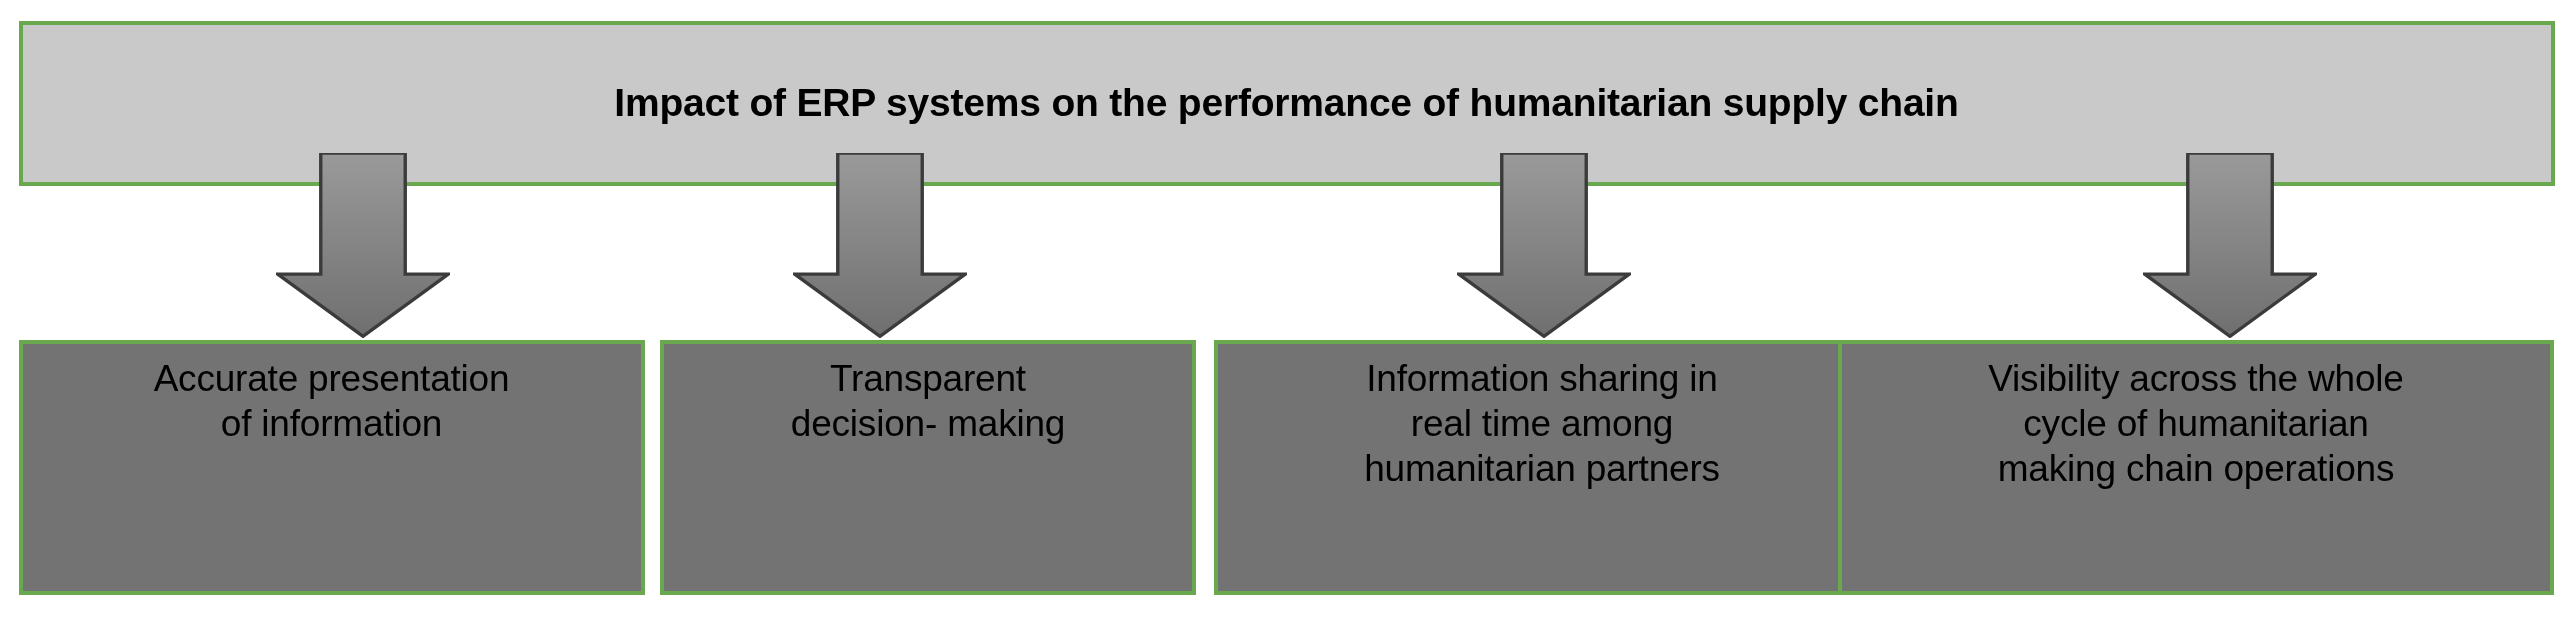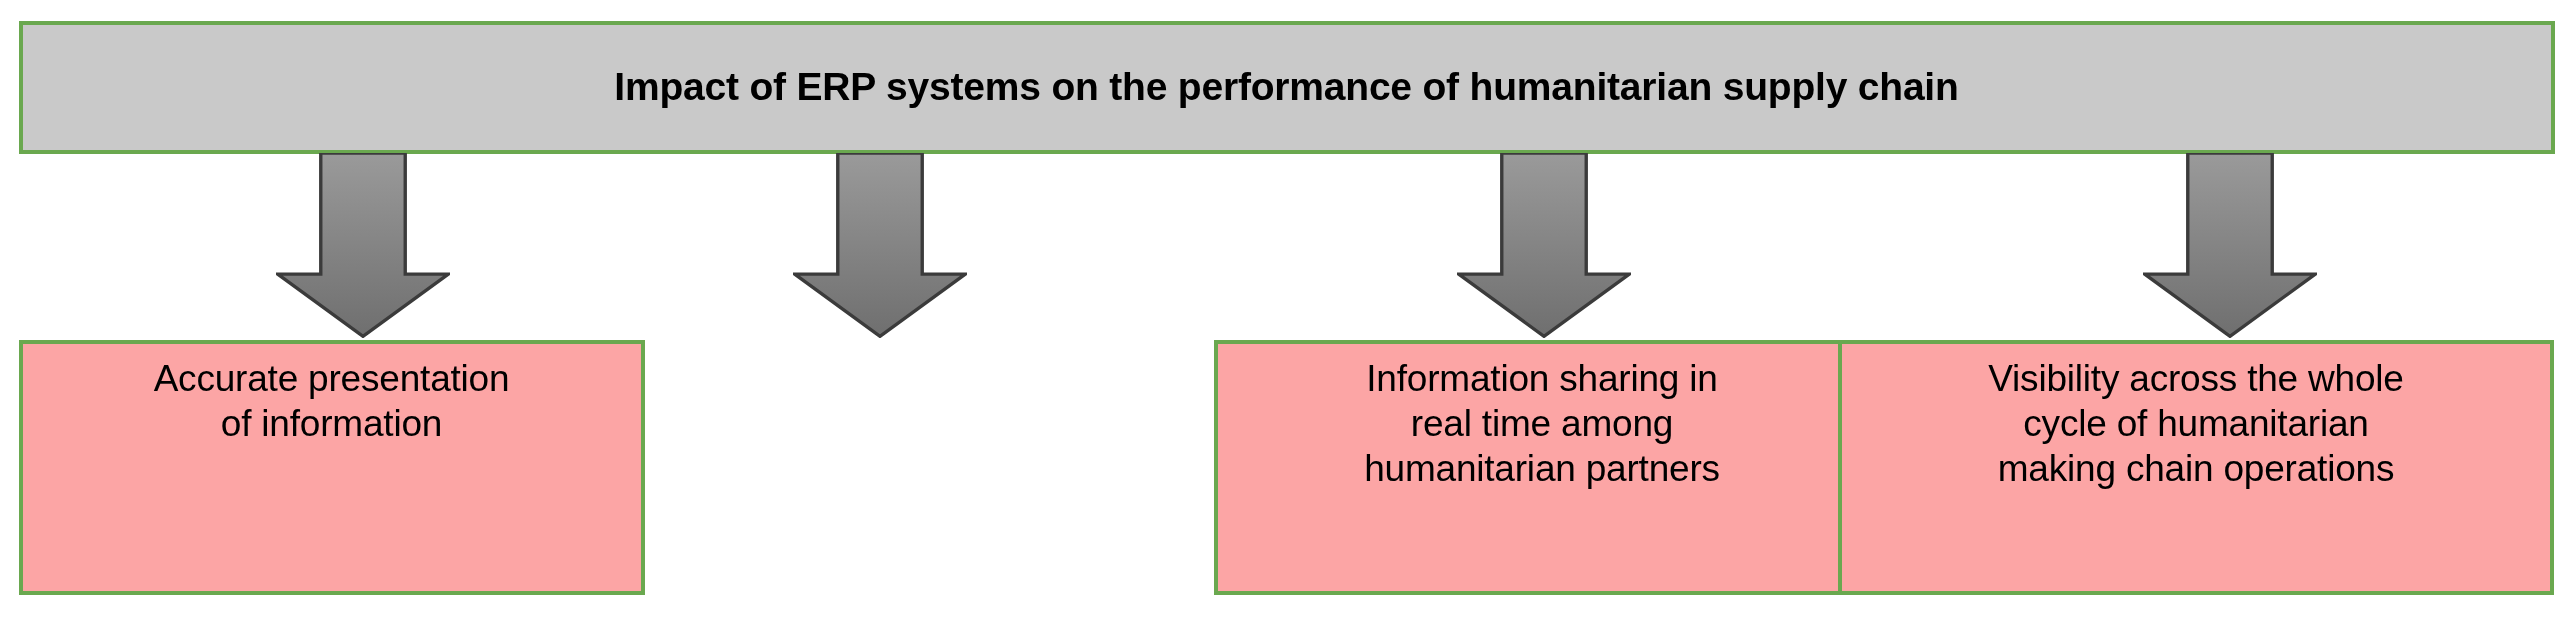--- a/index.html
+++ b/index.html
@@ -8,21 +8,21 @@
     background:#ffffff;
     font-family:"Liberation Sans", sans-serif;
     overflow:hidden;
   }
   #canvas{position:relative;width:2576px;height:624px;}
 
   
   .header-box{
     position:absolute;
     left:18.5px;top:21px;
-    width:2536px;height:133px;
+    width:2536px;height:165px;
     box-sizing:border-box;
     background:#c9c9c9;
     border:4.2px solid #6aa84f;
     display:flex;align-items:center;justify-content:center;
   }
   .header-title{
     font-size:39px;
     font-weight:bold;
     color:#000000;
     letter-spacing:-0.2px;
@@ -39,21 +39,21 @@
     height:185px;
   }
   .arrow svg{display:block;width:100%;height:100%;}
 
   
   .leaf-box{
     position:absolute;
     top:340px;
     height:255px;
     box-sizing:border-box;
-    background:#fca5a5;
+    background:#737373;
     border:4.2px solid #6aa84f;
     display:flex;
     align-items:flex-start;
     justify-content:center;
     padding:11.8px 8.4px 0 8.4px;
   }
   .leaf-text{
     font-size:37px;
     line-height:1.22;
     color:#000000;
@@ -117,20 +117,24 @@
       </defs>
       <polygon points="53,0 153,0 153,144 204,144 103,218 2,144 53,144" fill="url(#ag4)" stroke="#3b3b3b" stroke-width="4" stroke-linejoin="miter"></polygon>
     </svg>
   </div>
 
   <div class="leaf-box" style="left:18.5px;width:626px;">
     <div class="leaf-text">Accurate presentation
 of information</div>
   </div>
 
+  <div class="leaf-box" style="left:660px;width:536px;">
+    <div class="leaf-text">Transparent
+decision- making</div>
+  </div>
 
   <div class="leaf-box" style="left:1214px;width:656px;">
     <div class="leaf-text">Information sharing in
 real time among
 humanitarian partners</div>
   </div>
 
   <div class="leaf-box" style="left:1838px;width:716px;">
     <div class="leaf-text">Visibility across the whole
 cycle of humanitarian

